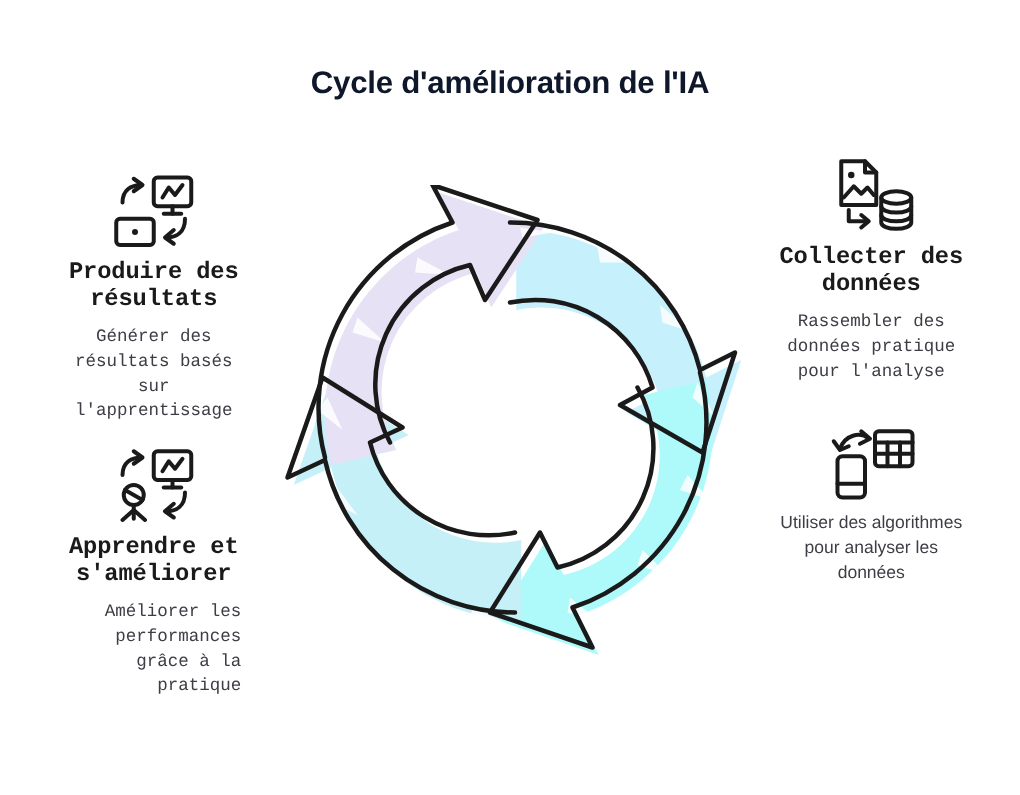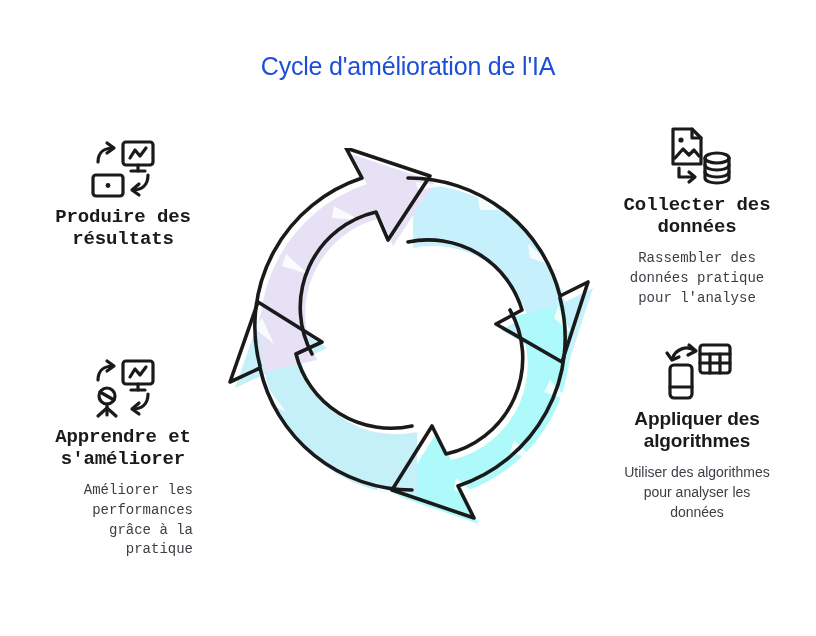--- a/index.html
+++ b/index.html
@@ -23,23 +23,23 @@
   }
 
   
   #page-title {
     position: absolute;
     top: 52px;
     left: 0;
     width: 816px;
     text-align: center;
     font-size: 25px;
-    font-weight: normal;
+    font-weight: bold;
     letter-spacing: -0.2px;
-    color: #1d4ed8;
+    color: #0f172a;
   }
 
   
   .side-col {
     position: absolute;
     width: 222px;
     top: 0;
     height: 636px;
   }
   #col-left  { left: 12px; font-family: Liberation Mono, monospace; }
@@ -122,20 +122,21 @@
           <path d="M44 33 L58 33"></path>
 
           <rect x="6" y="37" width="30" height="21" rx="3"></rect>
           <circle cx="21" cy="47.5" r="2.4" fill="#1a1a1a" stroke="none"></circle>
 
           <path d="M61 37 C61 48, 54 52, 46 52"></path>
           <path d="M52 46 L45 52 L52 57"></path>
         </svg>
       </div>
       <div class="step-title">Produire des résultats</div>
+      <div class="step-desc">Générer des résultats basés sur l'apprentissage</div>
     </div>
 
     <div class="step-card w-learn" id="step-learn">
       <div class="step-icon">
         <svg width="72" height="62" viewBox="0 0 72 62" fill="none" stroke="#1a1a1a" stroke-width="3.2" stroke-linecap="round" stroke-linejoin="round">
 
           <path d="M11 22 C11 12, 18 8, 26 8"></path>
           <path d="M20 3 L27 8 L20 13"></path>
 
           <rect x="36" y="3" width="30" height="23" rx="3"></rect>
@@ -192,21 +193,20 @@
           <rect x="8" y="23" width="22" height="33" rx="4"></rect>
           <path d="M8 45 L30 45"></path>
 
           <rect x="38" y="3" width="30" height="28" rx="3"></rect>
           <path d="M38 12 L68 12"></path>
           <path d="M38 21 L68 21"></path>
           <path d="M48 12 L48 31"></path>
           <path d="M58 12 L58 31"></path>
         </svg>
       </div>
-      <div class="step-title">Appliquer des algorithmes</div>
       <div class="step-desc">Utiliser des algorithmes pour analyser les données</div>
     </div>
   </div>
 
   <div id="cycle-diagram">
     <svg width="372" height="392" viewBox="0 0 372 392" fill="none">
 
       <g id="fills" transform="translate(3,4)">
 
         <path d="M182 32

